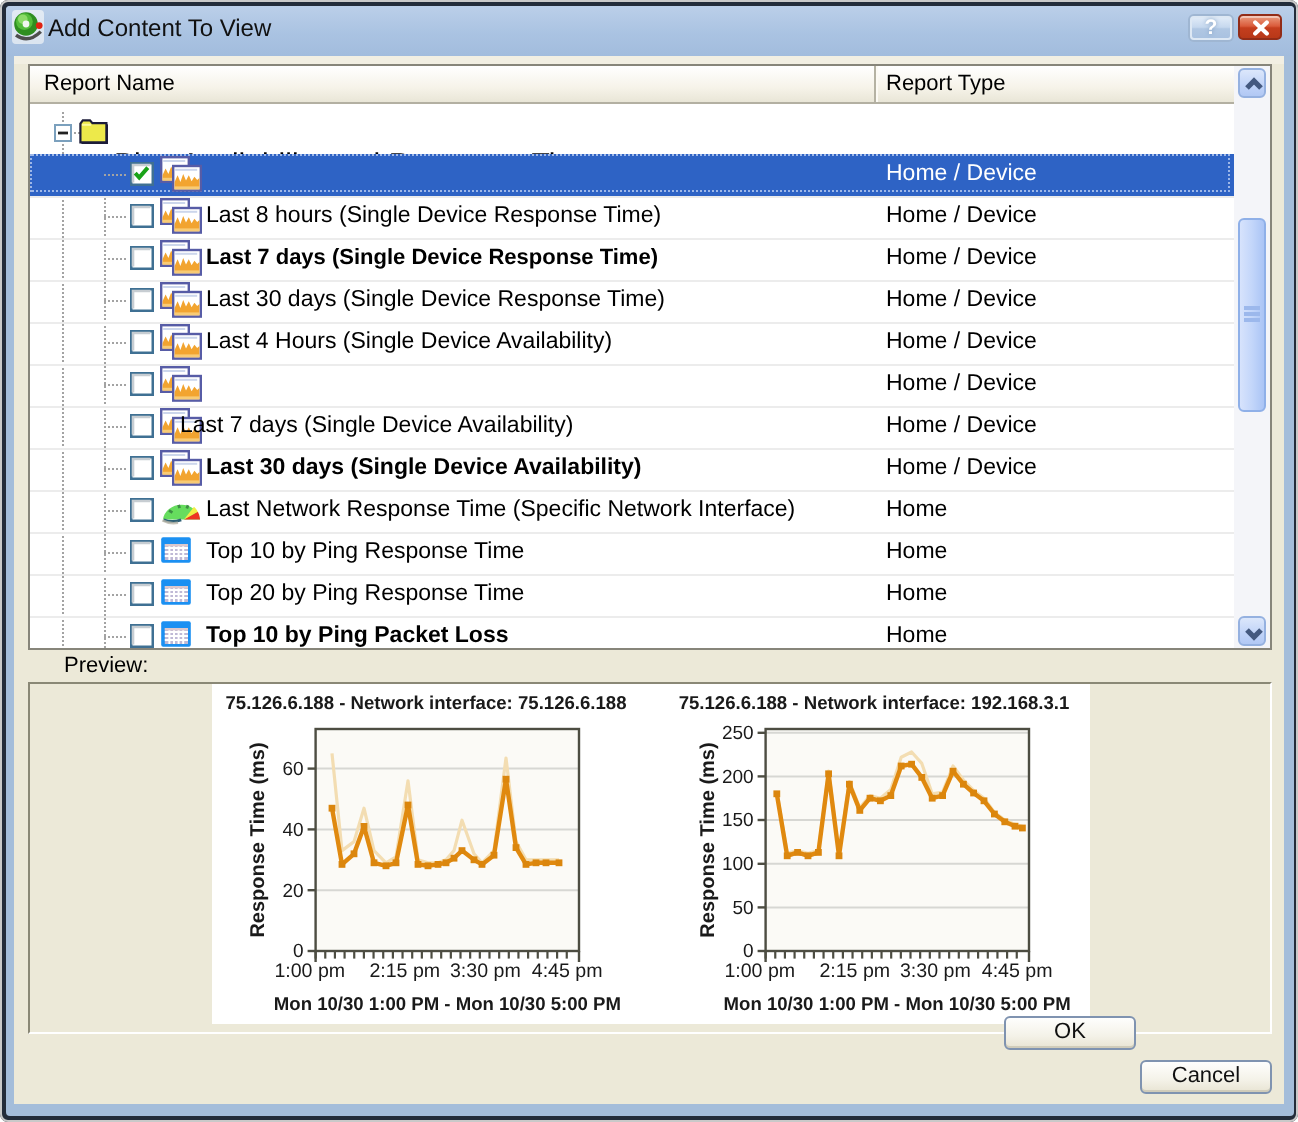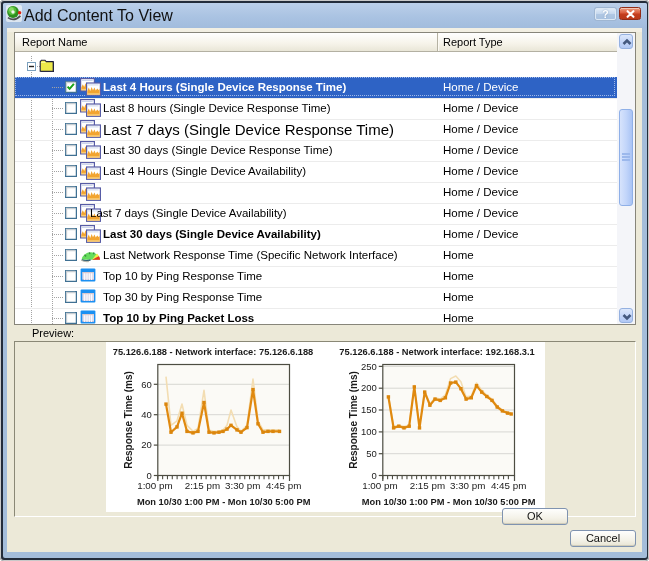--- a/index.html
+++ b/index.html
@@ -27,21 +27,21 @@
   <div style="position:absolute;left:6px;top:4.5px;width:16px;height:17px;background:rgba(252,252,250,0.62);border-radius:2px">
     <svg width="16" height="17" viewBox="0 0 16 17">
       <path d="M2 12.6 Q8 17 14.4 10.8" fill="none" stroke="#4e4e4e" stroke-width="1.7"></path>
       <circle cx="7" cy="7" r="5.9" fill="#2f8e20"></circle>
       <circle cx="6.2" cy="5.8" r="4.2" fill="#54bd3a"></circle>
       <circle cx="5.4" cy="4.6" r="2.4" fill="#8cdb67"></circle>
       <circle cx="7" cy="7" r="1.7" fill="#f2f6f0"></circle>
       <circle cx="13.6" cy="7.8" r="1.7" fill="#e02211"></circle>
     </svg>
   </div>
-  <div style="position:absolute;left:24px;top:7px;font-size:16px;color:#111">Add Content To View</div>
+  <div style="position:absolute;left:24px;top:7px;font-size:12px;color:#111">Add Content To View</div>
   <div style="position:absolute;left:595px;top:7.5px;width:21px;height:12px;border:1px solid #dde8f4;border-radius:2px;background:linear-gradient(180deg,#dfeaf7,#c6d8ee 46%,#b0c7e3 54%,#a9c2e0);text-align:center;box-shadow:0 0 0 1px #9fb6d2">
     <span style="font-size:10.5px;font-weight:bold;color:#fff;line-height:10px;display:block;text-shadow:0 0 2px #7d9cc0">?</span>
     </div>
   <div style="position:absolute;left:619px;top:7px;width:22px;height:13px;border:1px solid #922c17;border-radius:2.5px;background:linear-gradient(180deg,#eb9d80,#da5b3b 46%,#c43e1e 54%,#b83818);box-shadow:inset 0 1px 0 rgba(255,255,255,0.45)">
     <svg width="9" height="8" viewBox="0 0 9 8" style="margin:2.2px auto 0">
         <path d="M1.6 1.2 L7.4 6.8 M7.4 1.2 L1.6 6.8" stroke="#fff" stroke-width="2.1" stroke-linecap="round"></path>
       </svg>
     </div>
 
   <div style="position:absolute;left:14px;top:32px;width:622px;height:293px;border:1px solid #87857a;background:#fff">
@@ -87,21 +87,20 @@
         <rect x="0.6" y="0.6" width="13.8" height="12.3" fill="#fff" stroke="#575ca6" stroke-width="1.2"></rect>
         <rect x="1.6" y="2" width="11" height="1" fill="#ccd6ec"></rect>
         <path d="M1.3 12.2 V9.5 L2.8 6.2 L4.2 9 L5.6 5.2 L7 8.4 L8.4 6 L9.8 9 L11.2 7 L12.6 8.6 L13.7 7.6 V12.2 Z" fill="#f2a430"></path>
         <rect x="1.3" y="10.9" width="12.4" height="1.3" fill="#f8cb74"></rect>
         <rect x="6.6" y="5" width="13.8" height="12.3" fill="#fff" stroke="#575ca6" stroke-width="1.2"></rect>
         <rect x="7.6" y="6.4" width="11" height="1" fill="#ccd6ec"></rect>
         <path d="M7.3 16.6 V13 L8.8 9.6 L10.2 13 L11.6 9 L13 12.2 L14.4 9.6 L15.8 12.6 L17.2 10.4 L18.6 12 L19.7 11 V16.6 Z" fill="#f2a430"></path>
         <rect x="7.3" y="15.2" width="12.4" height="1.4" fill="#f8cb74"></rect>
       </svg>
     </div>
-    <div style="position:absolute;left:103px;top:77px;height:21px;line-height:21px;font-size:11.5px;color:#fff;font-weight:bold;white-space:nowrap">Last 4 Hours (Single Device Response Time)</div>
     <div style="position:absolute;left:443px;top:77px;height:21px;line-height:21px;font-size:11.5px;color:#fff;white-space:nowrap">Home / Device</div>
     <div style="position:absolute;left:15px;top:119px;width:602px;height:1px;background:#ececec"></div>
     <div class="hdot" style="left:52px;top:108px;width:11px"></div>
     <div style="position:absolute;left:64.5px;top:101.5px">
       <svg width="12" height="12" viewBox="0 0 12 12">
         <rect x="0.6" y="0.6" width="10.8" height="10.8" fill="#fff" stroke="#3f7093" stroke-width="1.3"></rect>
         <path d="M1.5 10.2 L1.5 1.5 L10.2 1.5" fill="none" stroke="#c7cdd2" stroke-width="1.3"></path>
       </svg>
     </div>
     <div style="position:absolute;left:80px;top:99px">
@@ -131,21 +130,21 @@
         <rect x="0.6" y="0.6" width="13.8" height="12.3" fill="#fff" stroke="#575ca6" stroke-width="1.2"></rect>
         <rect x="1.6" y="2" width="11" height="1" fill="#ccd6ec"></rect>
         <path d="M1.3 12.2 V9.5 L2.8 6.2 L4.2 9 L5.6 5.2 L7 8.4 L8.4 6 L9.8 9 L11.2 7 L12.6 8.6 L13.7 7.6 V12.2 Z" fill="#f2a430"></path>
         <rect x="1.3" y="10.9" width="12.4" height="1.3" fill="#f8cb74"></rect>
         <rect x="6.6" y="5" width="13.8" height="12.3" fill="#fff" stroke="#575ca6" stroke-width="1.2"></rect>
         <rect x="7.6" y="6.4" width="11" height="1" fill="#ccd6ec"></rect>
         <path d="M7.3 16.6 V13 L8.8 9.6 L10.2 13 L11.6 9 L13 12.2 L14.4 9.6 L15.8 12.6 L17.2 10.4 L18.6 12 L19.7 11 V16.6 Z" fill="#f2a430"></path>
         <rect x="7.3" y="15.2" width="12.4" height="1.4" fill="#f8cb74"></rect>
       </svg>
     </div>
-    <div style="position:absolute;left:103px;top:119px;height:21px;line-height:21px;font-size:15px;color:#000;font-weight:normal;white-space:nowrap">Last 7 days (Single Device Response Time)</div>
+    <div style="position:absolute;left:103px;top:119px;height:21px;line-height:21px;font-size:11px;color:#000;font-weight:bold;white-space:nowrap">Last 7 days (Single Device Response Time)</div>
     <div style="position:absolute;left:443px;top:119px;height:21px;line-height:21px;font-size:11.5px;color:#000;white-space:nowrap">Home / Device</div>
     <div style="position:absolute;left:15px;top:161px;width:602px;height:1px;background:#ececec"></div>
     <div class="hdot" style="left:52px;top:150px;width:11px"></div>
     <div style="position:absolute;left:64.5px;top:143.5px">
       <svg width="12" height="12" viewBox="0 0 12 12">
         <rect x="0.6" y="0.6" width="10.8" height="10.8" fill="#fff" stroke="#3f7093" stroke-width="1.3"></rect>
         <path d="M1.5 10.2 L1.5 1.5 L10.2 1.5" fill="none" stroke="#c7cdd2" stroke-width="1.3"></path>
       </svg>
     </div>
     <div style="position:absolute;left:80px;top:141px">
@@ -298,21 +297,21 @@
     </div>
     <div style="position:absolute;left:80px;top:289px">
       <svg width="16" height="14" viewBox="0 0 16 14">
         <rect x="0.6" y="0.6" width="14.8" height="12.8" rx="1" fill="#1b90f2"></rect>
         <rect x="2.4" y="4" width="11.6" height="8" fill="#bfb9d6"></rect>
         <path d="M2.4 6 h11.6 M2.4 8 h11.6 M2.4 10 h11.6" stroke="#ffffff" stroke-width="1"></path>
         <path d="M4.7 4 v8 M7 4 v8 M9.3 4 v8 M11.6 4 v8" stroke="#ffffff" stroke-width="1"></path>
         <rect x="2.4" y="4" width="11.6" height="1.2" fill="#dcc8cc"></rect>
       </svg>
     </div>
-    <div style="position:absolute;left:103px;top:287px;height:21px;line-height:21px;font-size:11.5px;color:#000;font-weight:normal;white-space:nowrap">Top 30 by Ping Response Time</div>
+    <div style="position:absolute;left:103px;top:287px;height:21px;line-height:21px;font-size:11.5px;color:#000;font-weight:normal;white-space:nowrap">Top 20 by Ping Response Time</div>
     <div style="position:absolute;left:443px;top:287px;height:21px;line-height:21px;font-size:11.5px;color:#000;white-space:nowrap">Home</div>
     <div class="hdot" style="left:52px;top:318px;width:11px"></div>
     <div style="position:absolute;left:64.5px;top:311.5px">
       <svg width="12" height="12" viewBox="0 0 12 12">
         <rect x="0.6" y="0.6" width="10.8" height="10.8" fill="#fff" stroke="#3f7093" stroke-width="1.3"></rect>
         <path d="M1.5 10.2 L1.5 1.5 L10.2 1.5" fill="none" stroke="#c7cdd2" stroke-width="1.3"></path>
       </svg>
     </div>
     <div style="position:absolute;left:80px;top:310px">
       <svg width="16" height="14" viewBox="0 0 16 14">

